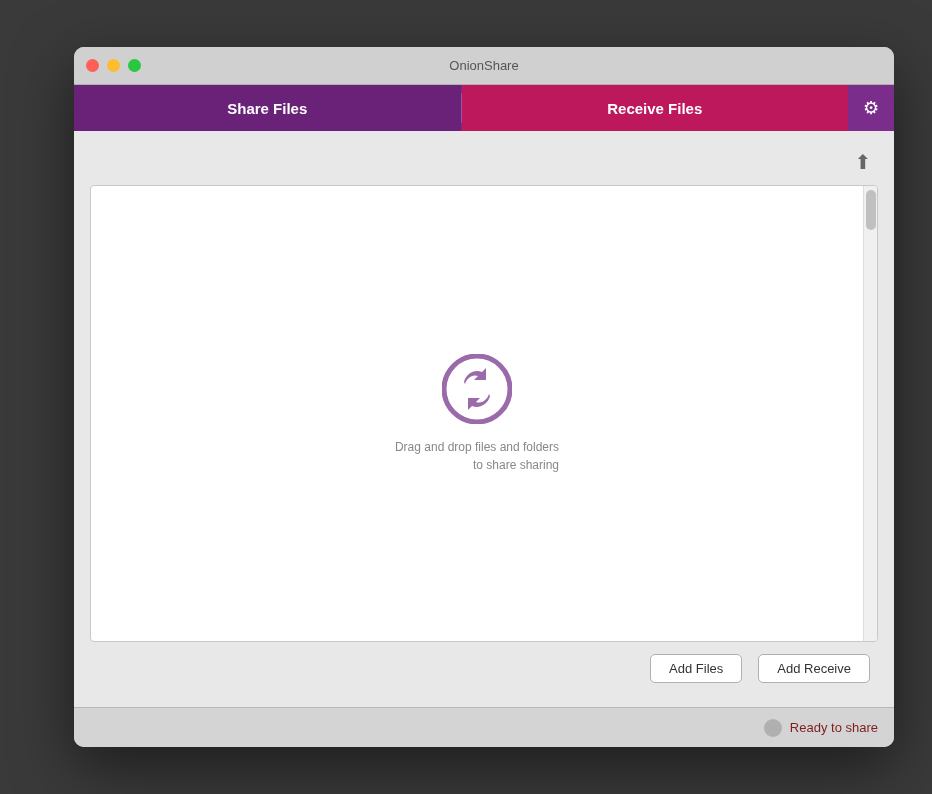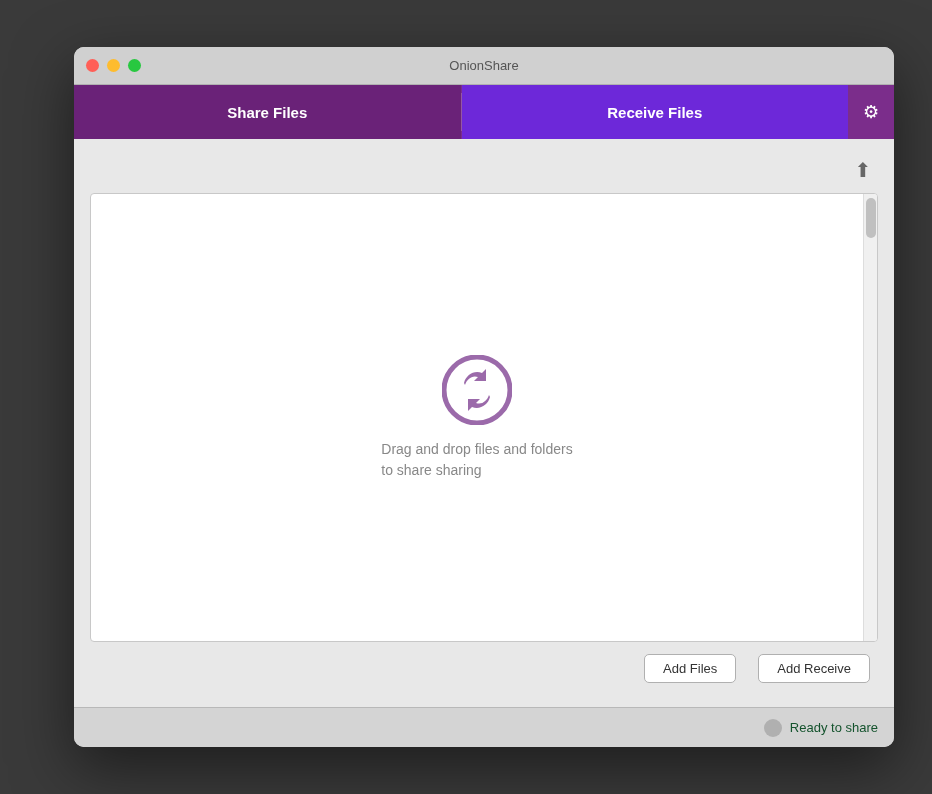--- a/index.html
+++ b/index.html
@@ -62,21 +62,21 @@
     .btn-maximize { background: #28c840; }
 
     .title-bar-text {
       font-size: 13px;
       color: #555;
       font-weight: 500;
     }
 
     .tab-bar {
       display: flex;
-      height: 54px;
+      height: 46px;
       background: #7b2d8b;
       flex-shrink: 0;
       position: relative;
     }
 
     .tab {
       flex: 1;
       display: flex;
       align-items: center;
       justify-content: center;
@@ -84,21 +84,21 @@
       font-size: 15px;
       font-weight: 600;
       cursor: pointer;
     }
 
     .tab.active {
       background: #6a2278;
     }
 
     .tab.inactive {
-      background: #6d28d9;
+      background: #be185d;
     }
 
     .tab-divider {
       width: 1px;
       background: rgba(255,255,255,0.2);
       margin: 8px 0;
     }
 
     .settings-btn {
       width: 46px;
@@ -177,30 +177,30 @@
       gap: 14px;
       margin-right: 14px;
     }
 
     .sync-icon {
       width: 70px;
       height: 70px;
     }
 
     .drop-text {
-      text-align: left;
+      text-align: right;
       color: #888;
-      font-size: 14px;
+      font-size: 12px;
       line-height: 1.5;
     }
 
     .button-row {
       display: flex;
       justify-content: flex-end;
-      gap: 22px;
+      gap: 16px;
       padding: 12px 8px 8px 0;
     }
 
     .action-btn {
       padding: 6px 18px;
       background: white;
       border: 1px solid #b0b0b0;
       border-radius: 5px;
       font-size: 13px;
       color: #333;
@@ -222,21 +222,21 @@
 
     .status-dot {
       width: 18px;
       height: 18px;
       border-radius: 50%;
       background: #b0b0b0;
     }
 
     .status-text {
       font-size: 13px;
-      color: #14532d;
+      color: #7f1d1d;
     }
 
     
     .upload-arrow {
       font-size: 20px;
       line-height: 1;
     }
   </style>
 </head>
 <body>

